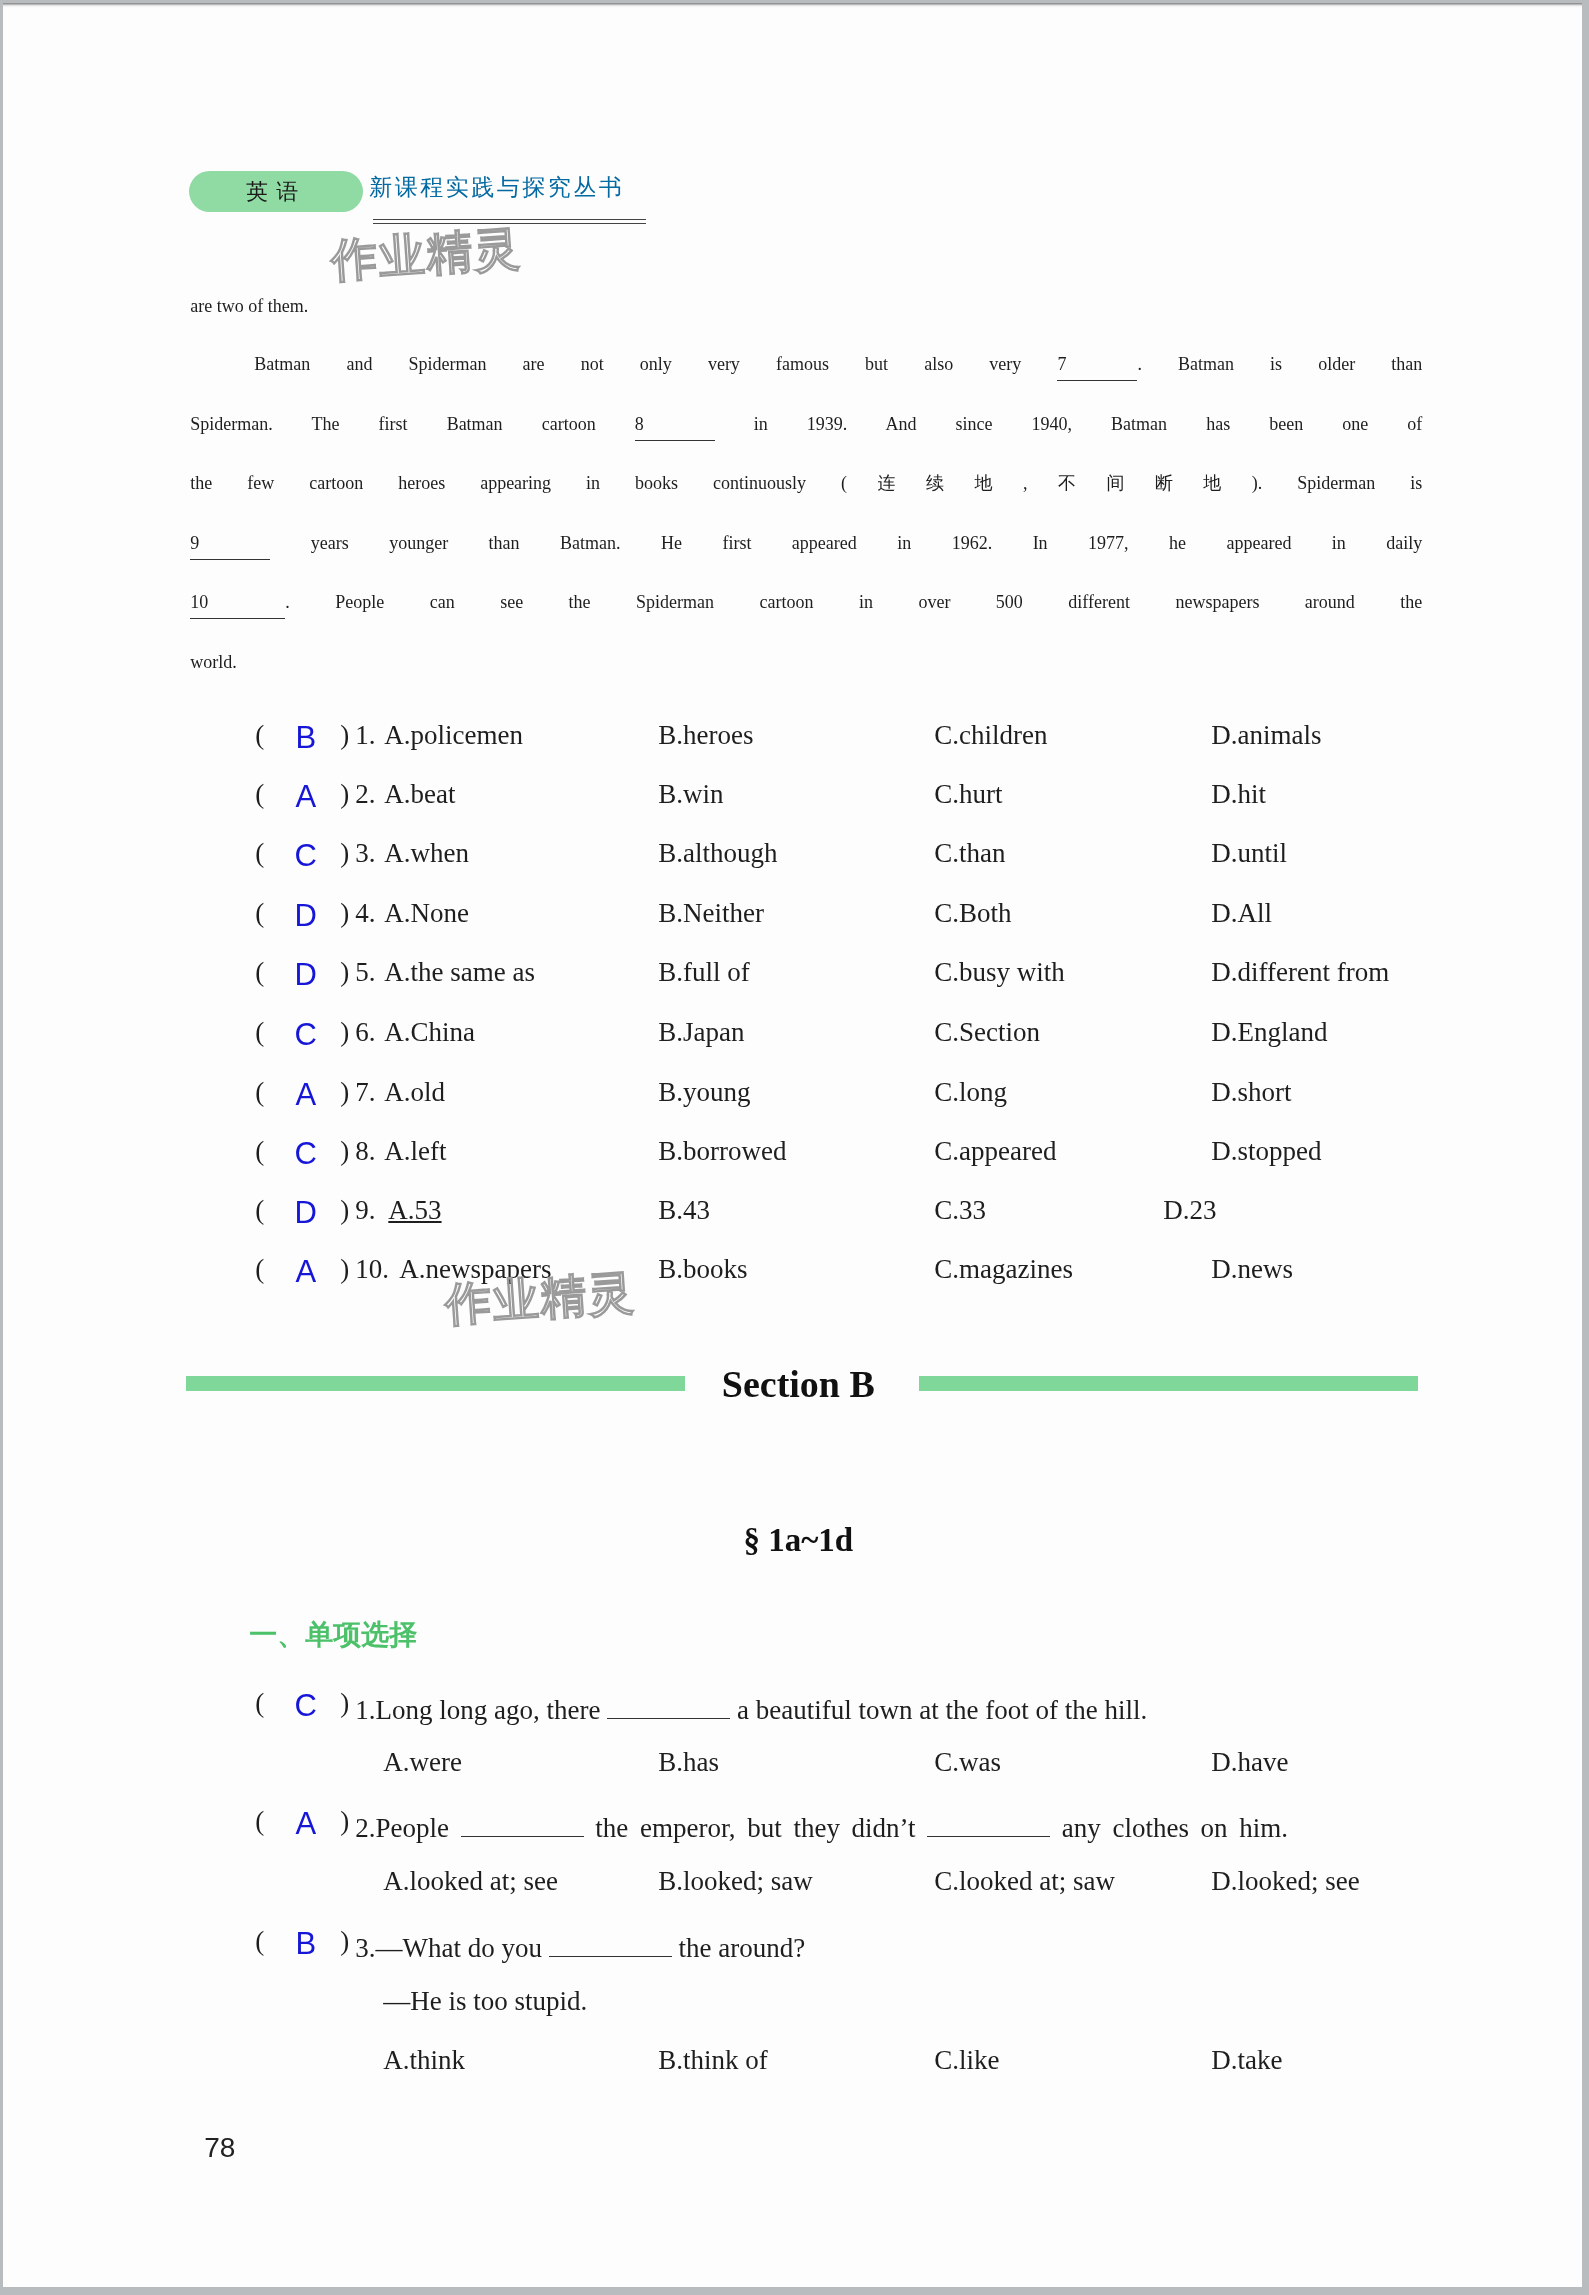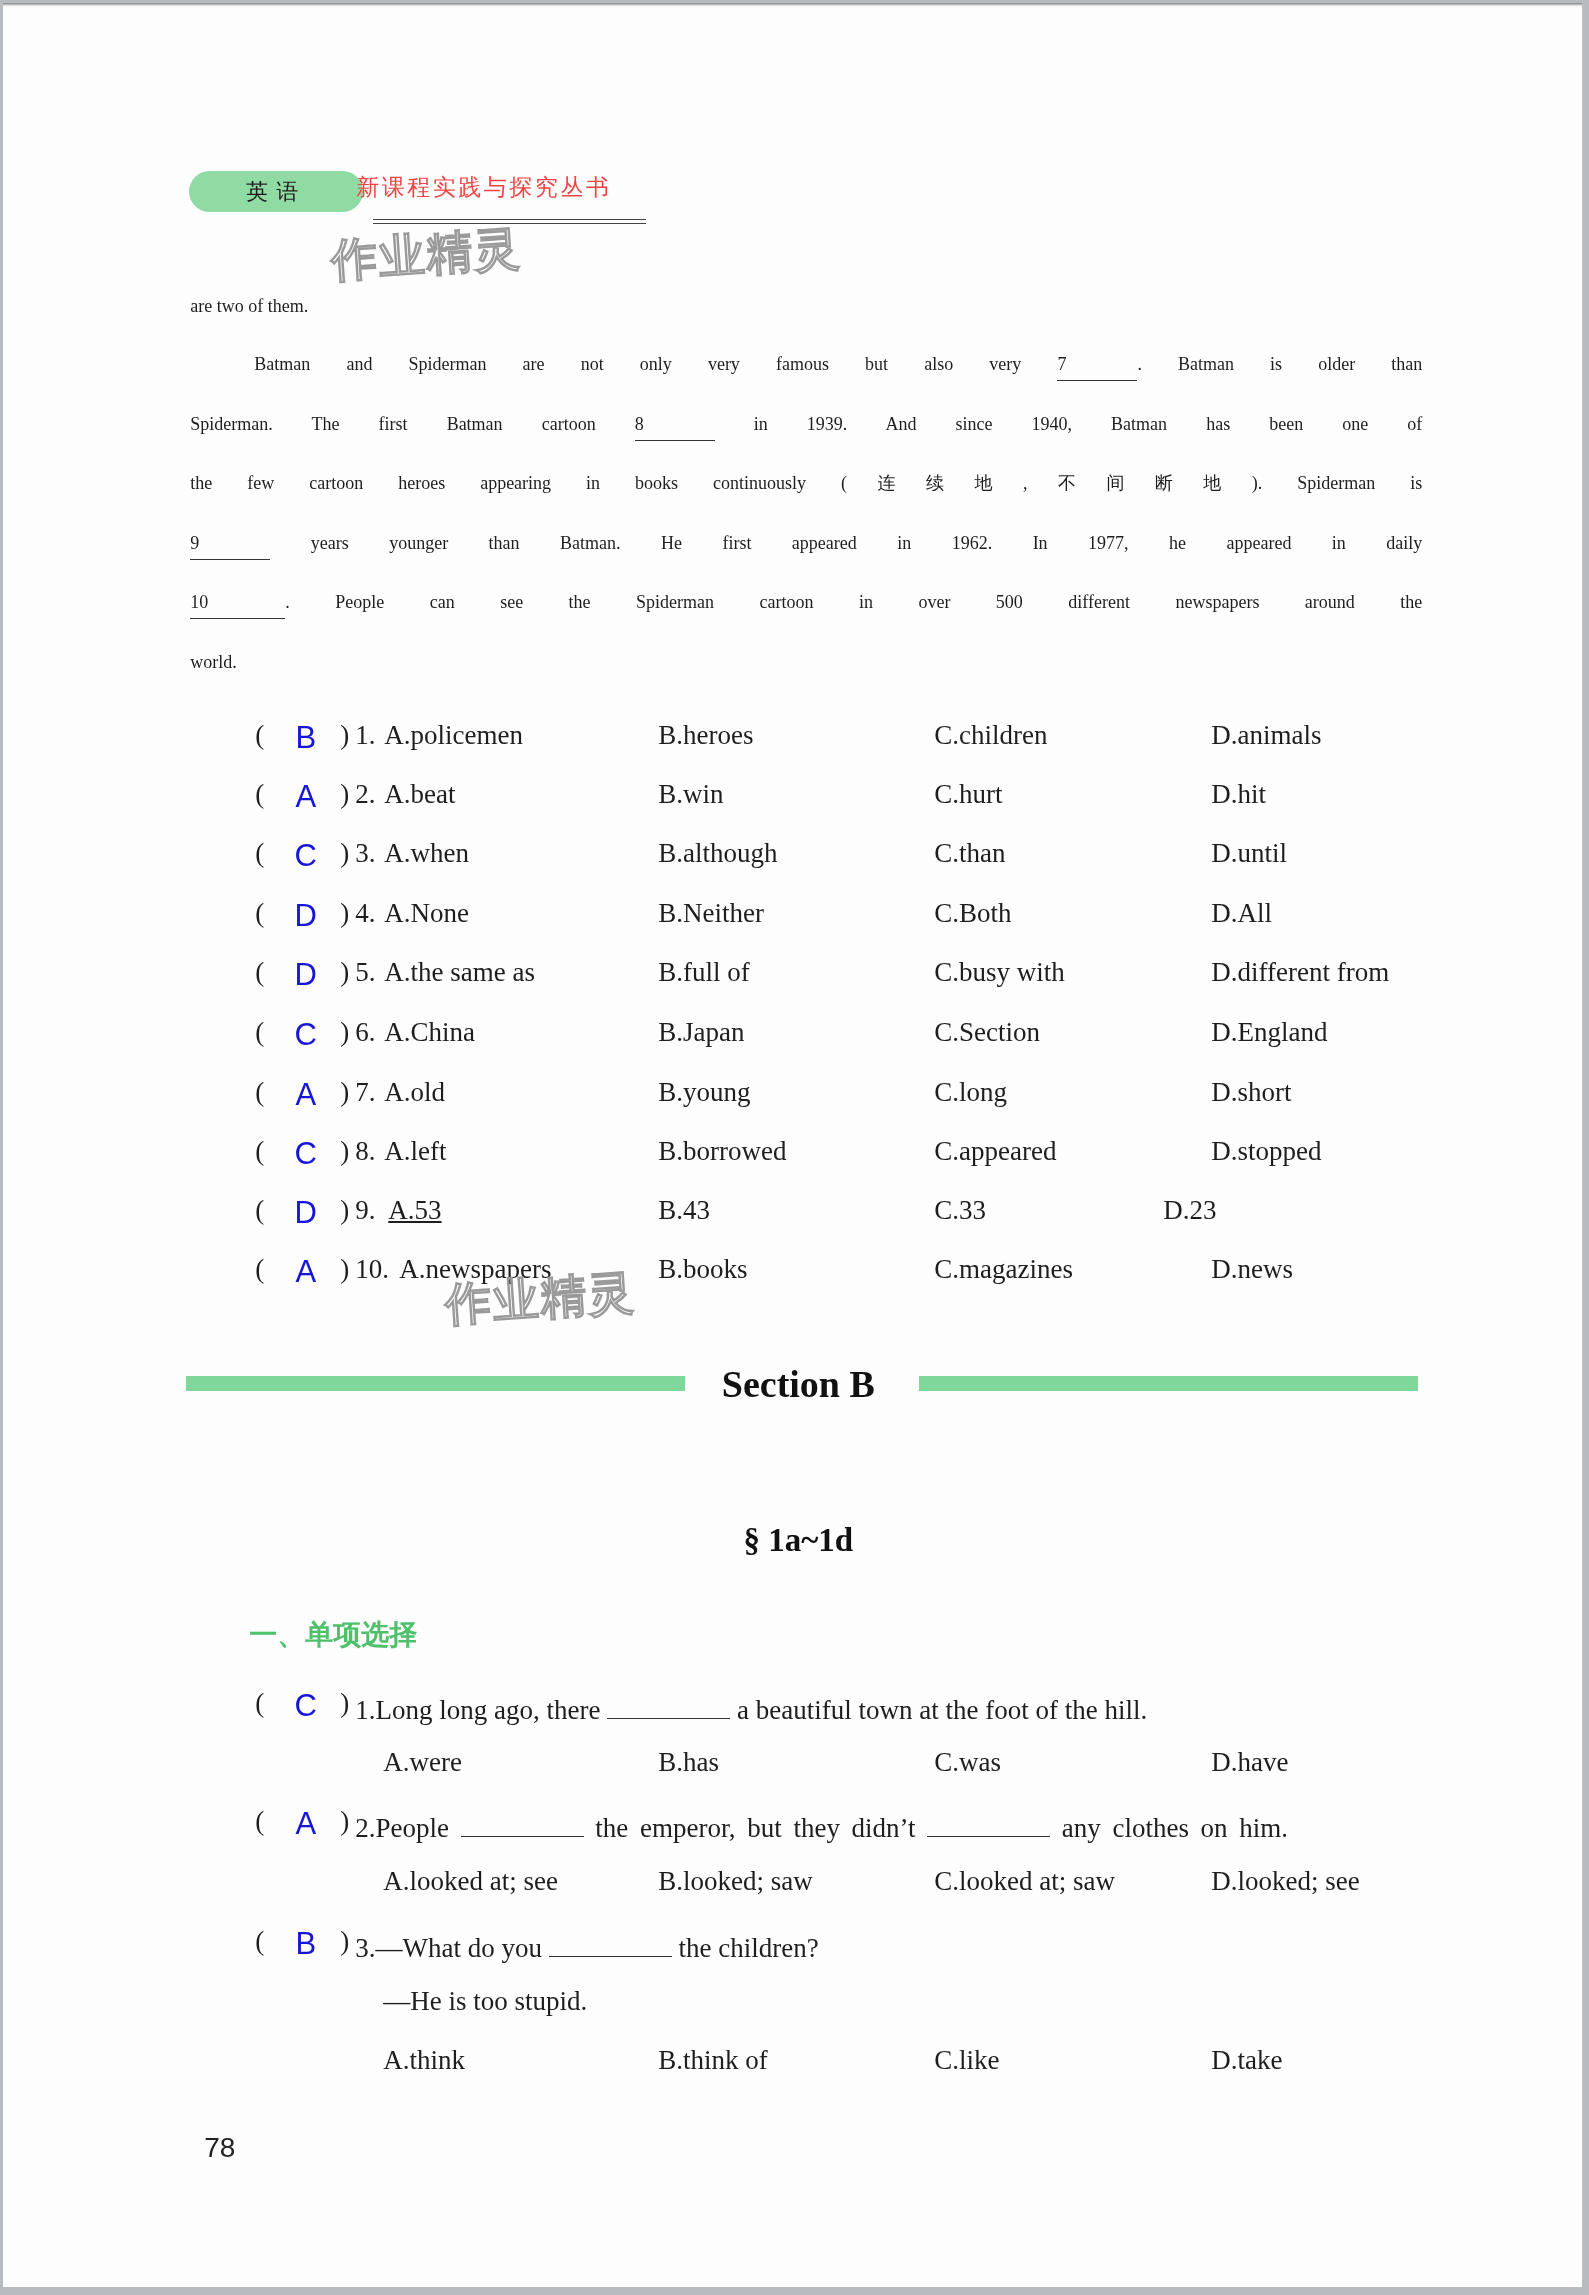--- a/index.html
+++ b/index.html
@@ -19,22 +19,22 @@
   }
   
   .pill {
     position: absolute; left: 186px; top: 168px; width: 174px; height: 41px;
     border-radius: 20.5px; background: #90dba4;
     display: flex; align-items: center; justify-content: center;
     font-family: "DejaVu Sans", sans-serif; font-size: 22px; color: #1a1a1a;
     letter-spacing: 8.2px;
   }
   .series {
-    position: absolute; left: 353px; top: 169px;
-    font-family: "DejaVu Serif", serif; font-size: 23px; color: #ef4444;
+    position: absolute; left: 366px; top: 169px;
+    font-family: "DejaVu Serif", serif; font-size: 23px; color: #0369a1;
     letter-spacing: 2.5px;
   }
   .double-rule {
     position: absolute; left: 370px; top: 216px; width: 273px; height: 4.9px;
     border-top: 1.6px solid #444; border-bottom: 1.6px solid #444; box-sizing: border-box;
   }
   .watermark {
     position: absolute; font-family: "DejaVu Sans", sans-serif; font-weight: bold;
     color: transparent; -webkit-text-stroke: 1px #9a9a9a; letter-spacing: 1.6px;
   }
@@ -236,21 +236,21 @@
       <div class="qrow" style="top: 1863px;">
         <span class="opt" style="left: 128px;">A.looked at; see</span>
         <span class="opt" style="left: 403px;">B.looked; saw</span>
         <span class="opt" style="left: 679px;">C.looked at; saw</span>
         <span class="opt" style="left: 956px;">D.looked; see</span>
       </div>
       <div class="qrow" style="top: 1923px; width: 1163px;">
         <span class="paren-o">(</span>
         <span class="ans">B</span>
         <span class="paren-c">)</span>
-        <span class="stem"><span>3.</span><span>—What do you </span><span class="blank" style="width: 123px;"></span><span> the children?</span></span>
+        <span class="stem"><span>3.</span><span>—What do you </span><span class="blank" style="width: 123px;"></span><span> the around?</span></span>
       </div>
       <div class="qrow" style="top: 1983px;">
         <span class="opt" style="left: 128px;">—He is too stupid.</span>
       </div>
       <div class="qrow" style="top: 2042px;">
         <span class="opt" style="left: 128px;">A.think</span>
         <span class="opt" style="left: 403px;">B.think of</span>
         <span class="opt" style="left: 679px;">C.like</span>
         <span class="opt" style="left: 956px;">D.take</span>
       </div>

